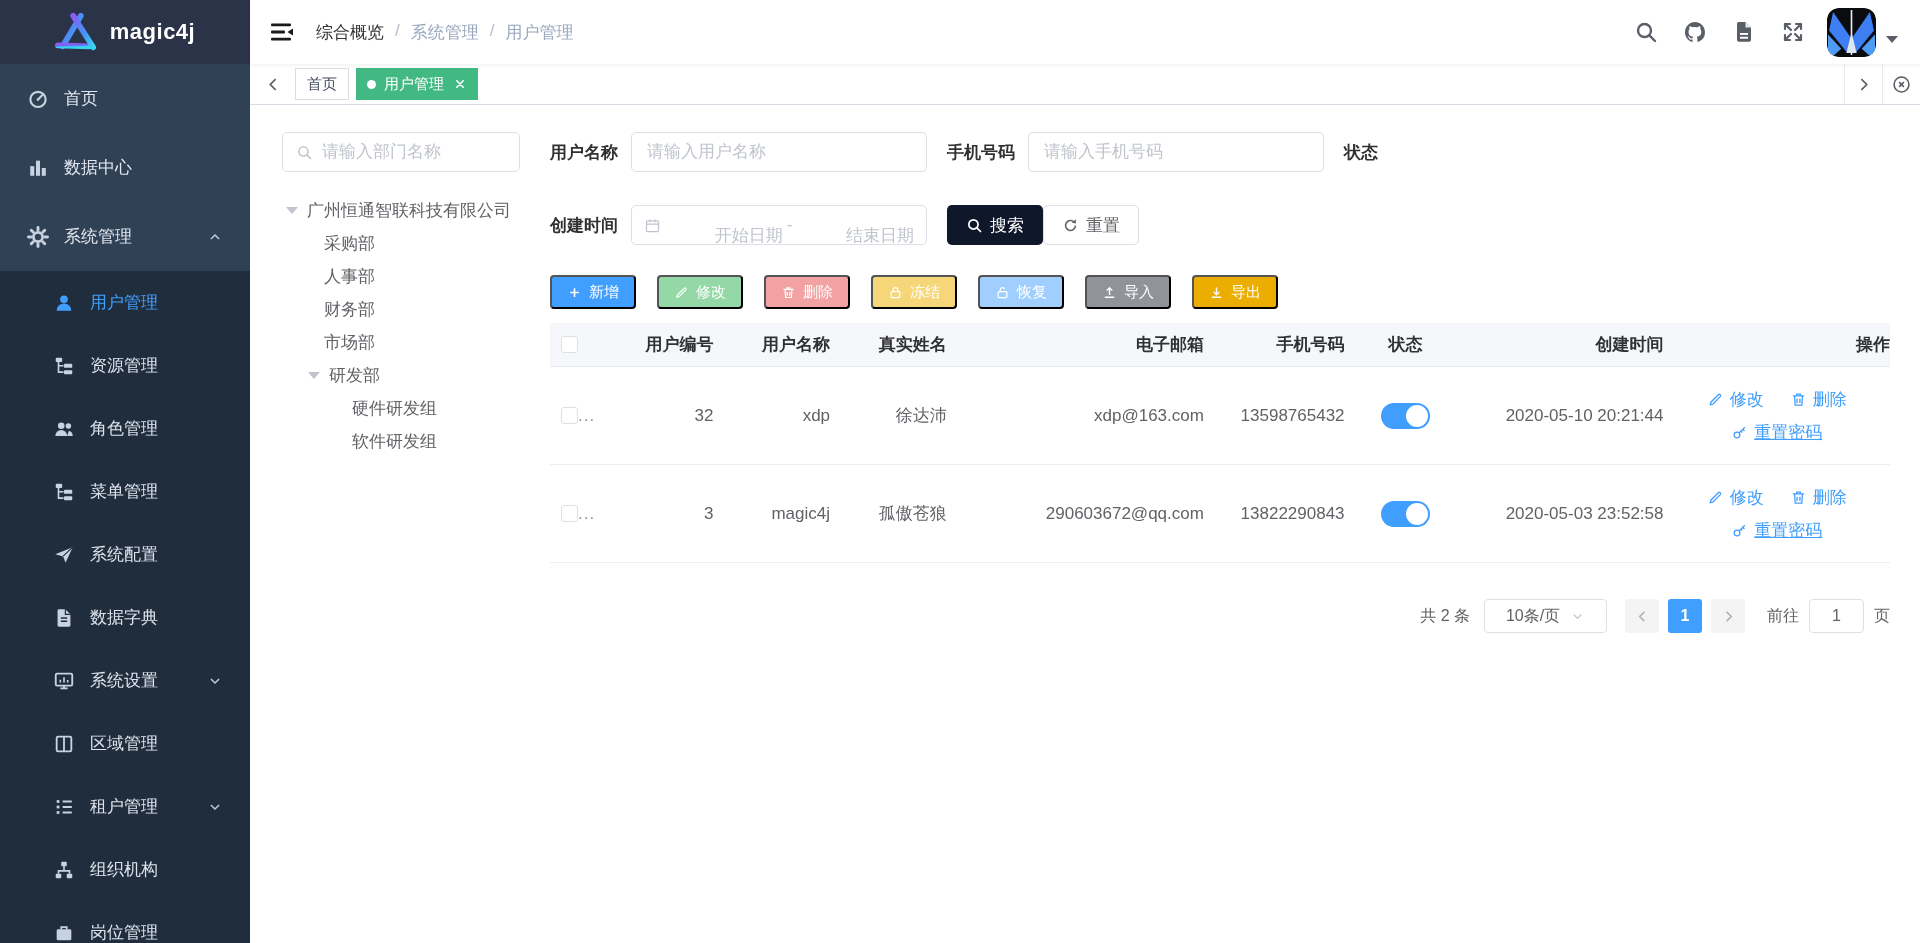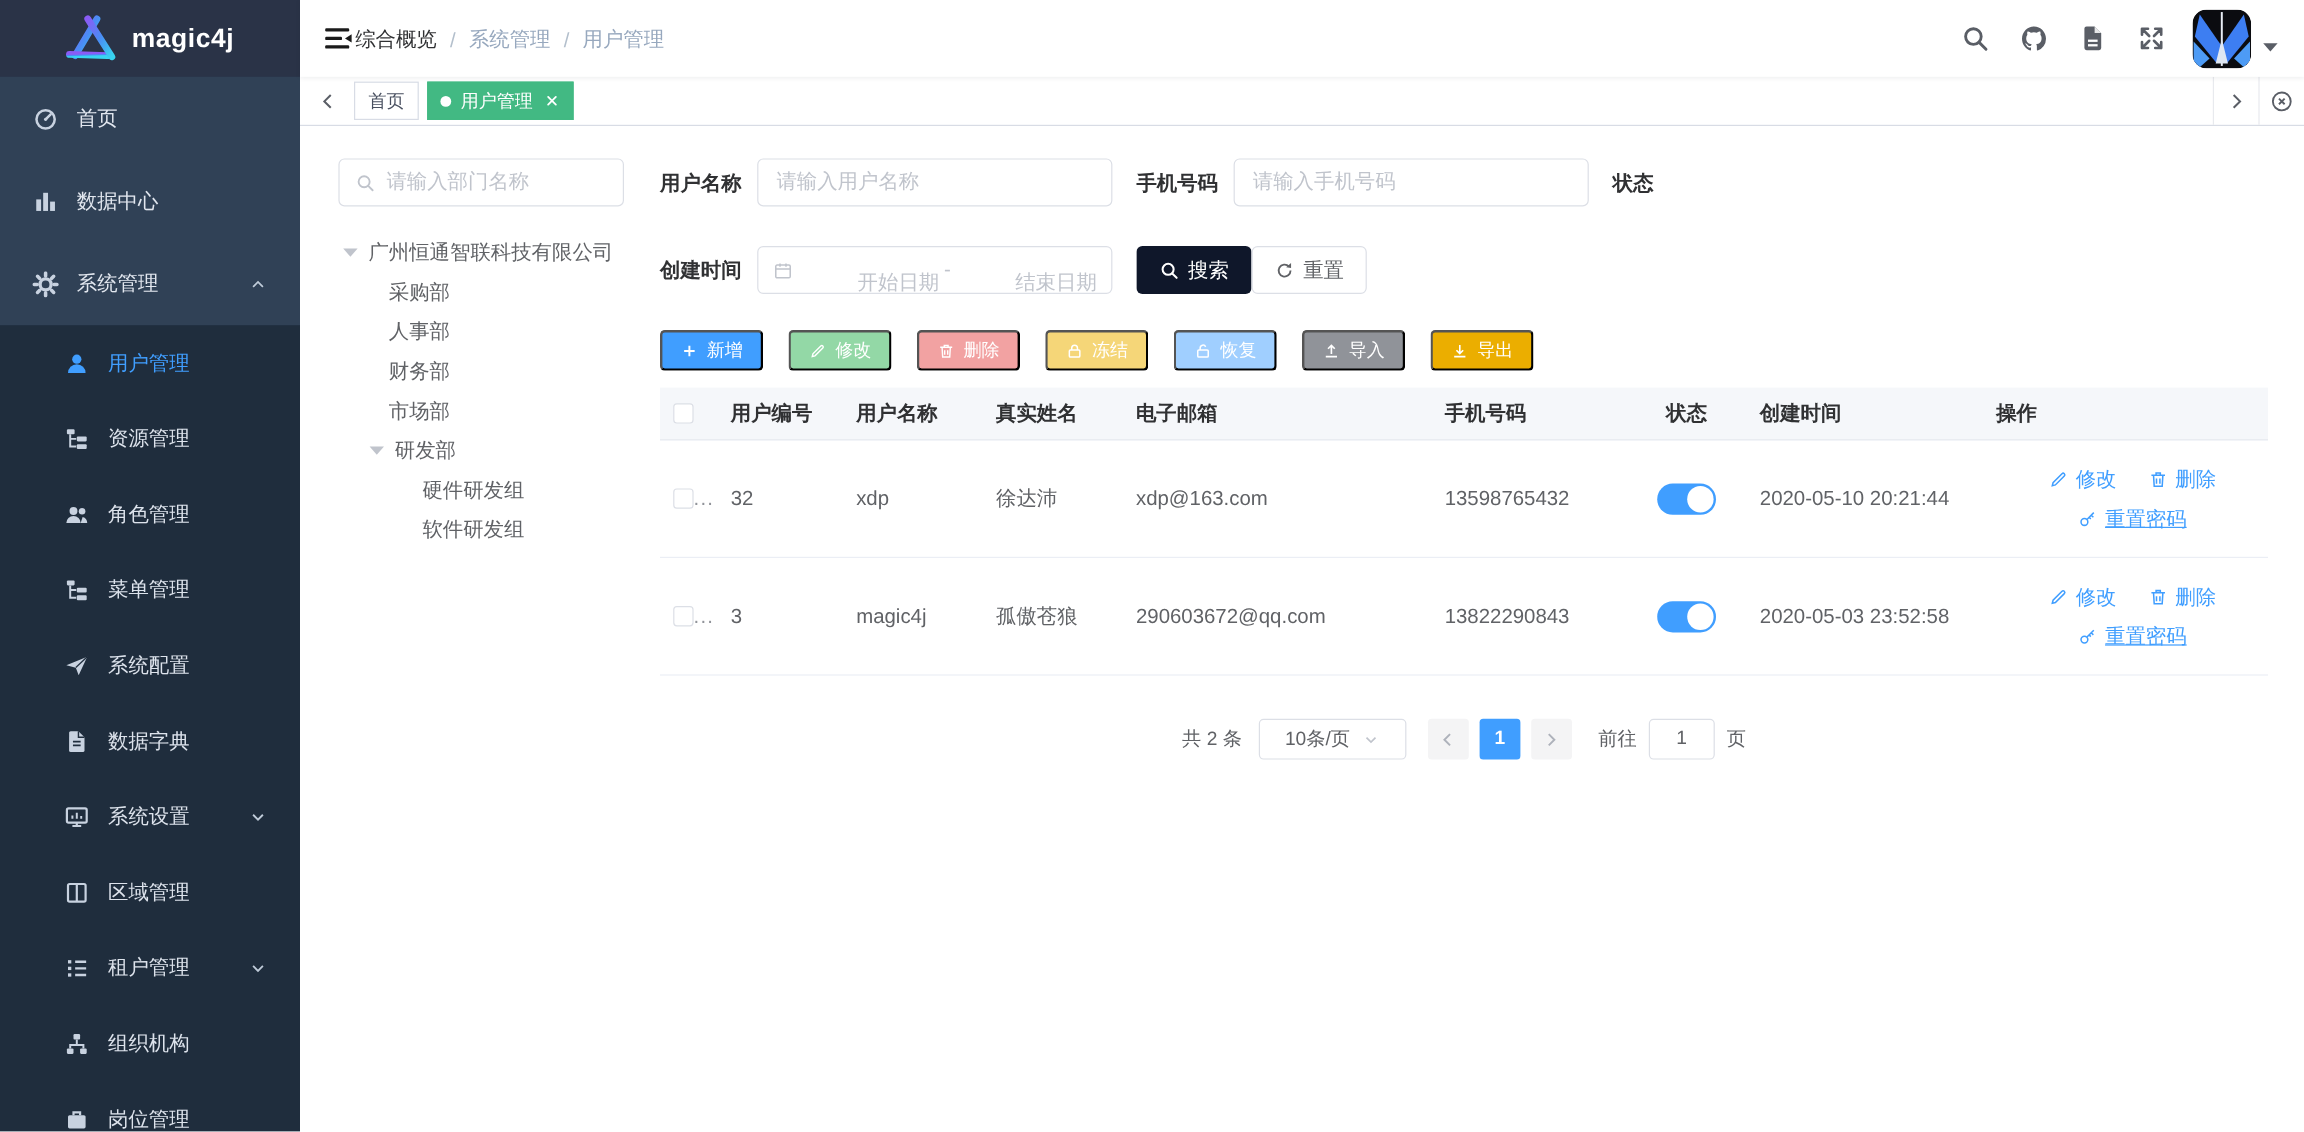--- a/index.html
+++ b/index.html
@@ -22,21 +22,21 @@
   .submenu { background:#1f2d3d; flex:1; display:flex; flex-direction:column; overflow:hidden; }
   .sub-item { height:63px; flex:none; display:flex; align-items:center; padding:0 28px 0 53px; color:#dde3ec; cursor:pointer; }
   .sub-item .mi-icon { width:22px; height:22px; margin-right:15px; color:#c8d2e0; flex:none; }
   .sub-item.active, .sub-item.active .mi-icon { color:#409eff; }
   .sub-item .m-arrow { margin-left:auto; color:#bfcbd9; }
 
   
   .main { flex:1; min-width:0; display:flex; flex-direction:column; }
   .topbar { height:64px; flex:none; background:#fff; display:flex; align-items:center; padding:0 22px 0 18px; box-shadow:0 1px 4px rgba(0,21,41,.08); position:relative; z-index:3; }
   .hamburger { width:28px; height:24px; color:#1a1a1a; cursor:pointer; }
-  .breadcrumb { display:flex; align-items:flex-end; gap:11px; font-size:17px; }
+  .breadcrumb { display:flex; align-items:flex-start; gap:11px; margin-left:20px; font-size:17px; }
   .crumb-first { color:#303133; }
   .crumb { color:#97a8be; }
   .crumb-sep { color:#b3bfcc; }
   .top-icons { margin-left:auto; display:flex; align-items:center; }
   .tico { width:24px; height:24px; color:#5a5e66; margin-left:25px; cursor:pointer; }
   .avatar-wrap { display:flex; align-items:center; margin-left:22px; cursor:pointer; }
   .avatar { width:49px; height:49px; border-radius:12px; overflow:hidden; }
   .caret-down { width:0; height:0; border-left:6px solid transparent; border-right:6px solid transparent; border-top:7px solid #5a5e66; margin-left:10px; margin-top:14px; }
 
   
@@ -80,36 +80,36 @@
   .tbtn { height:34px; border-radius:4px; padding:0 15px; color:#fff; font-size:15px; display:inline-flex; align-items:center; gap:7px; cursor:pointer; }
   .tb-add{background:#409eff;} .tb-edit{background:#93d8a6;} .tb-del{background:#f2a2a2;}
   .tb-freeze{background:#f5d678;} .tb-restore{background:#a0cfff;} .tb-import{background:#909399;} .tb-export{background:#ebae00;}
   .icon14 { width:15px; height:15px; flex:none; }
 
   
   .utable { width:100%; }
   .thead { display:flex; align-items:center; height:44px; background:#f5f7fa; border-bottom:1px solid #e6e9ef; }
   .th { font-weight:bold; color:#303133; }
   .trow { display:flex; align-items:center; min-height:98px; border-bottom:1px solid #ebeef5; color:#606266; }
-  .tc { text-align:left; }
+  .tc { text-align:right; }
   .c-sel{width:4.4%; display:flex; align-items:center; padding-left:11px; text-align:left;}
   .c-id{width:7.8%;} .c-un{width:8.7%;} .c-rn{width:8.7%;} .c-em{width:19.2%;}
   .c-ph{width:10.5%;} .c-st{width:9.1%; display:flex; justify-content:center;}
   .c-ct{width:14.7%;} .c-op{width:16.9%;}
   .check { width:17px; height:17px; border:1px solid #dcdfe6; border-radius:3px; background:#fff; flex:none; cursor:pointer; }
   .sel-ellipsis { color:#909399; letter-spacing:1px; }
   .switch { width:49px; height:26px; border-radius:13px; background:#409eff; position:relative; cursor:pointer; }
   .switch::after { content:""; position:absolute; top:2px; right:2px; width:22px; height:22px; border-radius:50%; background:#fff; }
   .ops { display:flex; flex-direction:column; align-items:center; gap:10px; }
   .ops-row { display:flex; gap:26px; }
   .op { color:#409eff; display:inline-flex; align-items:center; gap:6px; cursor:pointer; white-space:nowrap; }
   .op.ul span { text-decoration:underline; }
 
   
-  .pagination { display:flex; align-items:center; justify-content:center; margin-top:36px; color:#606266; font-size:16px; }
+  .pagination { display:flex; align-items:center; justify-content:flex-end; margin-top:36px; color:#606266; font-size:16px; }
   .pg-total { margin-right:14px; }
   .pg-size { width:123px; height:34px; border:1px solid #dcdfe6; border-radius:4px; display:flex; align-items:center; justify-content:center; gap:10px; cursor:pointer; margin-right:18px; }
   .pg-btn { width:34px; height:34px; border-radius:3px; background:#f4f4f5; color:#aeb2bb; display:flex; align-items:center; justify-content:center; cursor:pointer; }
   .pg-cur { width:34px; height:34px; border-radius:3px; background:#409eff; color:#fff; font-weight:bold; display:flex; align-items:center; justify-content:center; margin:0 9px; cursor:pointer; }
   .pg-goto { margin-left:22px; margin-right:10px; }
   .pg-input { width:55px; height:34px; border:1px solid #dcdfe6; border-radius:4px; text-align:center; font-size:16px; font-family:inherit; color:#606266; outline:none; margin-right:10px; }
 </style>
 </head>
 <body>
 

